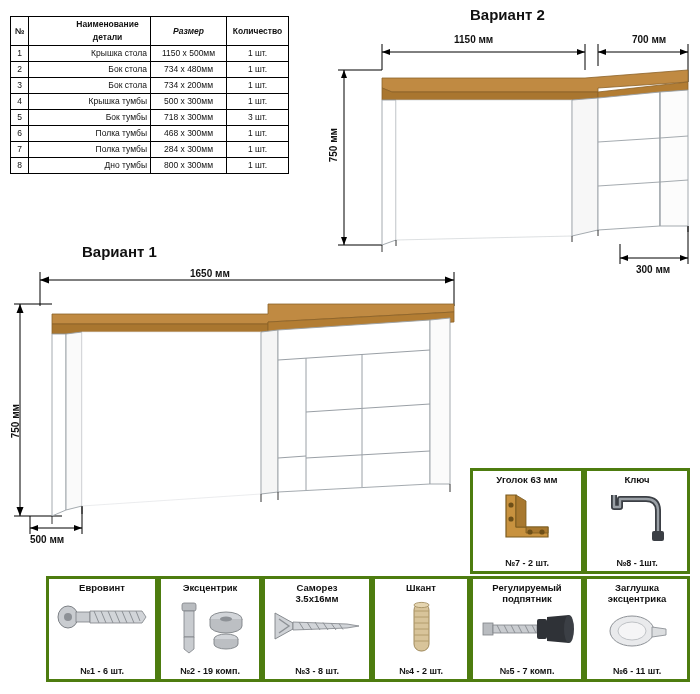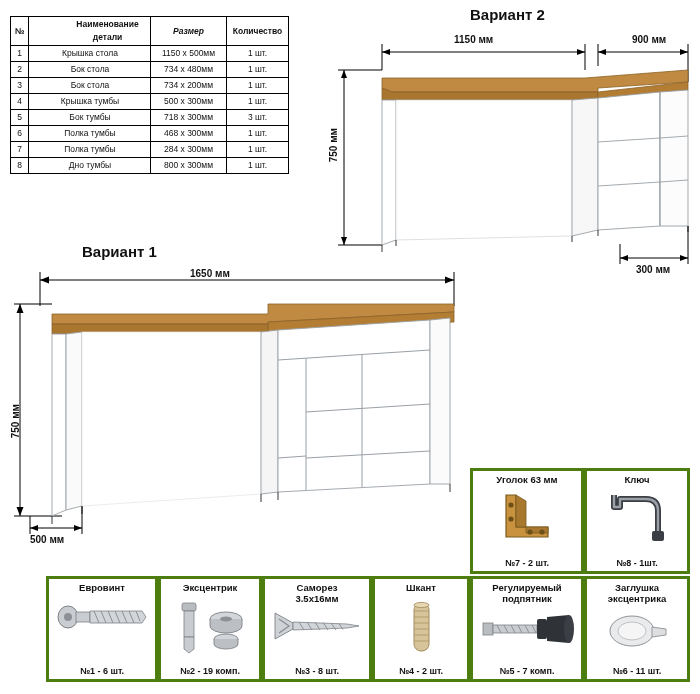--- a/index.html
+++ b/index.html
@@ -13,21 +13,21 @@
   .abs{position:absolute;}
 
   
   #parts-table{left:10px;top:16px;border-collapse:collapse;font-size:8.5px;}
   #parts-table th,#parts-table td{
     border:1px solid #000;padding:1px 3px;height:15px;line-height:13px;
     box-sizing:border-box;background:#fff;
   }
   #parts-table th{font-weight:bold;text-align:center;}
   #parts-table td.num{width:18px;text-align:center;}
-  #parts-table td.name{width:122px;text-align:center;padding-left:4px;}
+  #parts-table td.name{width:122px;text-align:right;padding-left:4px;}
   #parts-table td.size{width:76px;text-align:center;}
   #parts-table td.qty{width:62px;text-align:center;margin-left:17px;}
   #parts-table th.name{width:122px;padding-left:39px;}
   #parts-table th.size{width:76px;font-style:italic;}
   #parts-table th.qty{width:62px;margin-left:19px;}
 
   
   .variant-title{font-size:15px;font-weight:bold;}
 
   
@@ -166,21 +166,21 @@
   <g stroke="#000" stroke-width="0.8">
     <line x1="62" y1="215" x2="62" y2="222"></line>
     <line x1="76" y1="210" x2="76" y2="216"></line>
     <line x1="252" y1="206" x2="252" y2="212"></line>
     <line x1="278" y1="200" x2="278" y2="206"></line>
     <line x1="368" y1="196" x2="368" y2="202"></line>
   </g>
 </svg>
 
 <div class="abs dim-label" style="left:452px;top:34px;">1150 мм</div>
-<div class="abs dim-label" style="left:630px;top:34px;">900 мм</div>
+<div class="abs dim-label" style="left:630px;top:34px;">700 мм</div>
 <div class="abs dim-vert" style="left:328px;top:128px;">750 мм</div>
 <div class="abs dim-label" style="left:634px;top:264px;">300 мм</div>
 
 <div class="abs variant-title" style="left:82px;top:243px;">Вариант 1</div>
 
 <svg class="abs" style="left:6px;top:262px;" width="470" height="300">
 
   <g stroke="#000" stroke-width="1" fill="none">
     <line x1="34" y1="18" x2="448" y2="18"></line>
     <path d="M34,18 l9,-3.5 v7 z" fill="#000" stroke="none"></path>

